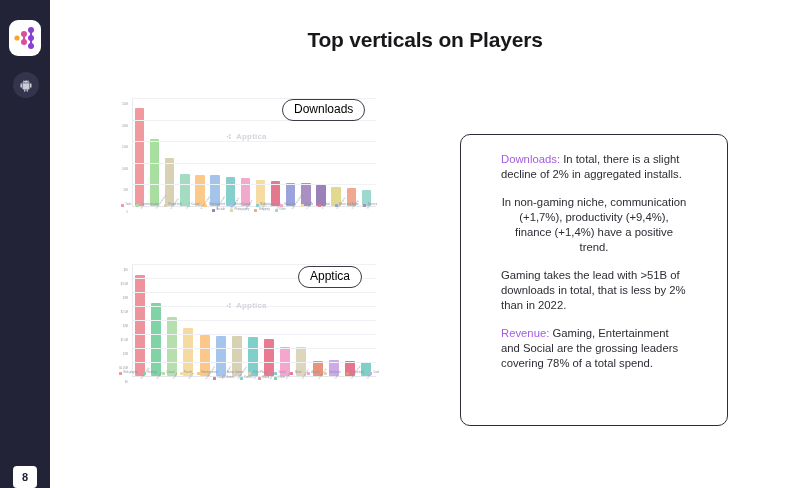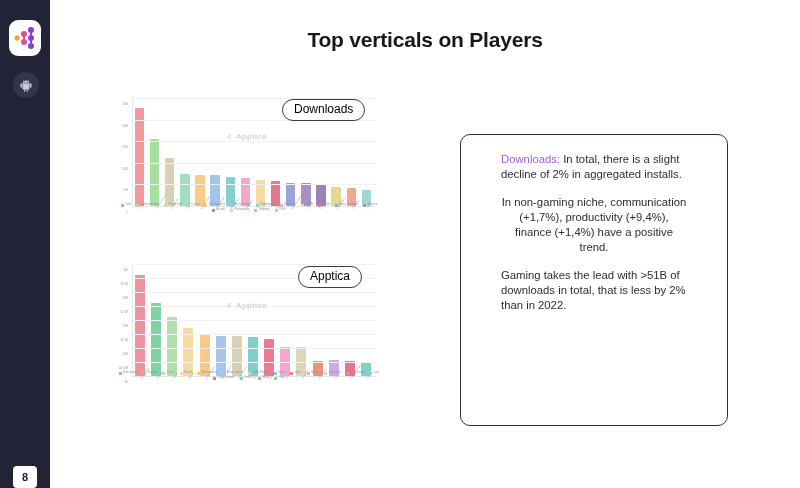--- a/index.html
+++ b/index.html
@@ -402,13 +402,16 @@
       <span class="legend-text">Other</span>
     </div>
   </div>
 
 <div class="notes">
   <p>
     <span class="kw">Downloads:</span><span> In total, there is a slight decline of 2% in aggregated installs.</span>
   </p>
   <p class="tight">In non-gaming niche, communication (+1,7%), productivity (+9,4%), finance (+1,4%) have a positive trend.</p>
   <p>Gaming takes the lead with &gt;51B of downloads in total, that is less by 2% than in 2022.</p>
+  <p>
+    <span class="kw">Revenue:</span><span> Gaming, Entertainment and Social are the grossing leaders covering 78% of a total spend.</span>
+  </p>
 </div>
 
 </body></html>

